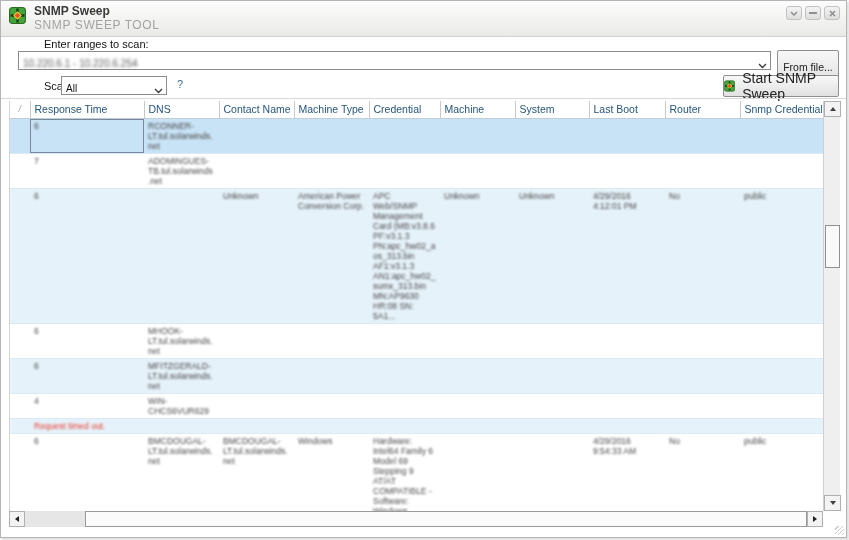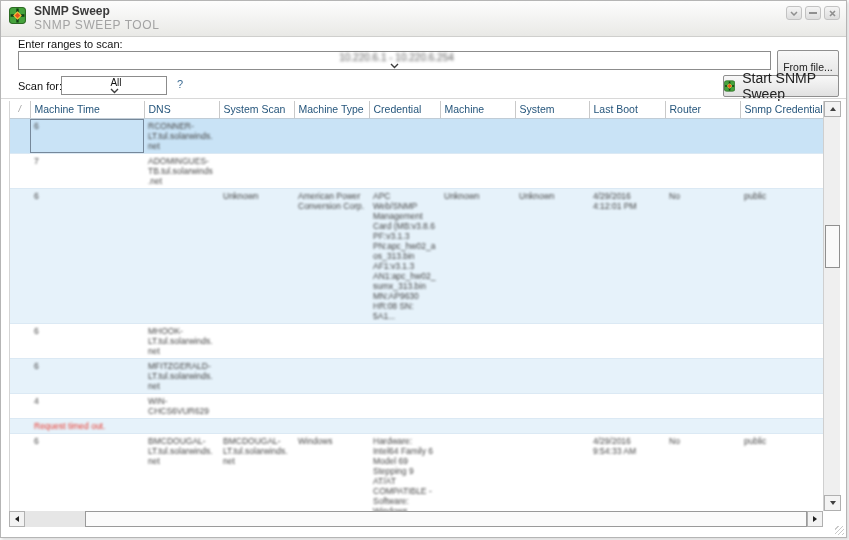--- a/index.html
+++ b/index.html
@@ -11,23 +11,23 @@
   .titlebar { position:absolute; left:0; top:0; width:100%; height:36px;
               background:linear-gradient(#fdfdfd,#e9e9e6); border-bottom:1px solid #cfcfcd; }
   .app-icon { position:absolute; left:8px; top:6px; width:17px; height:17px; }
   .tb-title { position:absolute; left:33px; top:3px; font-size:12px; font-weight:bold; color:#3a3a3a; }
   .tb-sub   { position:absolute; left:33px; top:17px; font-size:12px; letter-spacing:0.6px; color:#a3a3a3; }
   .win-controls { position:absolute; right:6px; top:5px; display:flex; gap:3px; }
   .win-btn { width:16px; height:14px; border:1px solid #c2c2c2; border-radius:3px;
              background:linear-gradient(#f4f4f4,#dddddd); display:flex; align-items:center; justify-content:center; }
 
   
-  .lbl { position:absolute; font-size:11px; color:#111; }
+  .lbl { position:absolute; font-size:11px; color:#111;margin-left:26px; }
   .range-label { left:17px; top:37px; }
-  .combo { position:absolute; background:#fff; border:1px solid #8c8c8c; display:flex; align-items:center;flex-direction:column; }
+  .combo { position:absolute; background:#fff; border:1px solid #8c8c8c; display:flex; align-items:flex-end; }
   .range-combo { left:17px; top:50px; width:753px; height:19px; }
   .combo .val { flex:1; padding-left:4px; font-size:10px; color:#5a5a5a; white-space:nowrap; overflow:hidden; }
   .combo .chev { width:16px; display:flex; justify-content:center; }
   .btn { position:absolute; border:1px solid #8f8f8f; border-radius:2px;
          background:linear-gradient(#f8f8f8,#e1e1e1); font-size:10.5px; color:#222;
          display:flex; align-items:center; justify-content:center; }
   .from-file-btn { left:776px; top:49px; width:62px; height:33px; }
   .scanfor-label { left:17px; top:79px; }
   .scanfor-combo { left:60px; top:75px; width:106px; height:19px; }
   .scanfor-combo .val { color:#111; }
@@ -157,23 +157,23 @@
           <col style="width:71px">
           <col style="width:75px">
           <col style="width:74px">
         <col style="width:76px">
           <col style="width:75px">
           <col style="width:84px">
       </colgroup>
       <thead>
         <tr>
           <th class="marker">/</th>
-        <th>Machine Time</th>
+        <th>Response Time</th>
             <th>DNS</th>
-            <th>System Scan</th>
+            <th>Contact Name</th>
             <th>Machine Type</th>
             <th>Credential</th>
             <th>Machine</th>
             <th>System</th>
             <th>Last Boot</th>
             <th>Router</th>
             <th>Snmp Credential</th>
           </tr>
       </thead>
       <tbody>

